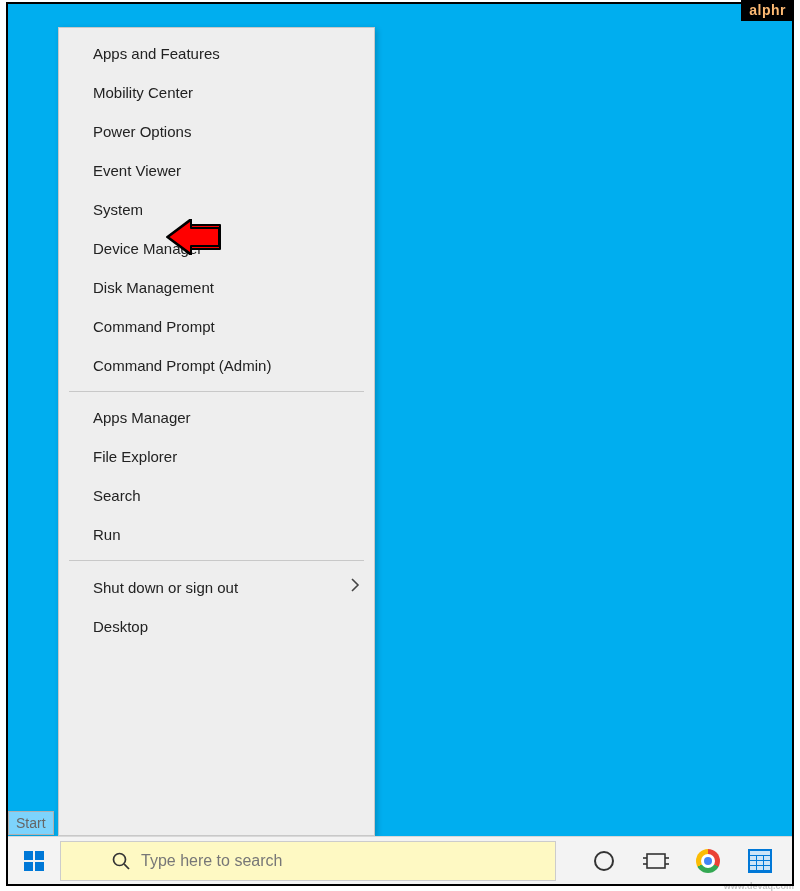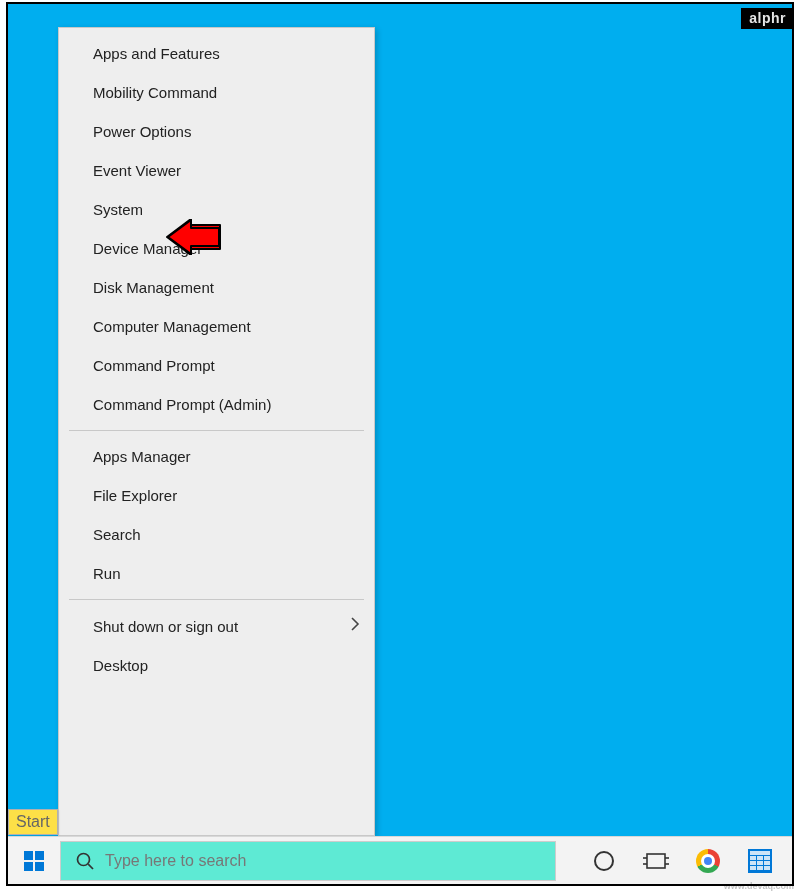--- a/index.html
+++ b/index.html
@@ -20,24 +20,24 @@
       top: 2px;
       left: 6px;
       right: 6px;
       bottom: 5px;
       border: 2px solid #000;
       background: #00aeef;
       overflow: hidden;
     }
     .alphr-badge {
       position: absolute;
-      top: 8px;
+      top: 0;
       right: 6px;
       background: #000;
-      color: #e5e5e5;
+      color: #fdba74;
       font-size: 14px;
       font-weight: 600;
       padding: 2px 8px 3px;
       letter-spacing: 0.5px;
       z-index: 50;
     }
     .watermark {
       position: absolute;
       bottom: 0;
       right: 6px;
@@ -75,25 +75,26 @@
     }
     .start-logo span {
       background: #0078d7;
     }
     .search-box {
       height: 40px;
       display: flex;
       align-items: center;
       flex: 1;
       margin: 0 20px 0 0;
-      background: #5eead4;
+      background: #fef9c3;
       border: 1px solid #ccc;
       color: #777;
       font-size: 16px;
       position: relative;
+      padding-left: 36px;
     }
     .search-icon-svg {
       margin: 0 10px 0 14px;
       color: #444;
     }
     .tray {
       display: flex;
       align-items: center;
       gap: 24px;
       padding: 0 18px 0 14px;
@@ -140,23 +141,23 @@
       background: #cce4f7;
     }
     .calc-icon span:first-child {
       grid-column: 1 / span 3;
     }
     
     .start-tooltip {
       position: absolute;
       left: 0px;
       bottom: 49px;
-      background: #fde047;
+      background: #7dd3fc;
       border: 1px solid #b0b0b0;
-      font-size: 16px;
+      font-size: 14px;
       color: #666;
       padding: 3px 7px;
       box-shadow: 1px 1px 2px rgba(0,0,0,0.1);
     }
     
     .winx-menu {
       position: absolute;
       left: 50px;
       top: 23px;
       bottom: 48px;
@@ -202,39 +203,36 @@
 <div class="alphr-badge">alphr</div>
 <div class="watermark">www.devaq.com</div>
 
 <div class="outer-frame">
 
   <div class="winx-menu">
     <div class="menu-item">
         <span>Apps and Features</span>
       </div>
     <div class="menu-item">
-        <span>Mobility Command</span>
+        <span>Mobility Center</span>
       </div>
     <div class="menu-item">
         <span>Power Options</span>
       </div>
     <div class="menu-item">
         <span>Event Viewer</span>
       </div>
     <div class="menu-item">
         <span>System</span>
       </div>
     <div class="menu-item">
         <span>Device Manager</span>
       </div>
     <div class="menu-item">
         <span>Disk Management</span>
-      </div>
-    <div class="menu-item">
-        <span>Computer Management</span>
       </div>
     <div class="menu-item">
         <span>Command Prompt</span>
       </div>
     <div class="menu-item">
         <span>Command Prompt (Admin)</span>
       </div>
 
     <div class="menu-sep"></div>
 

